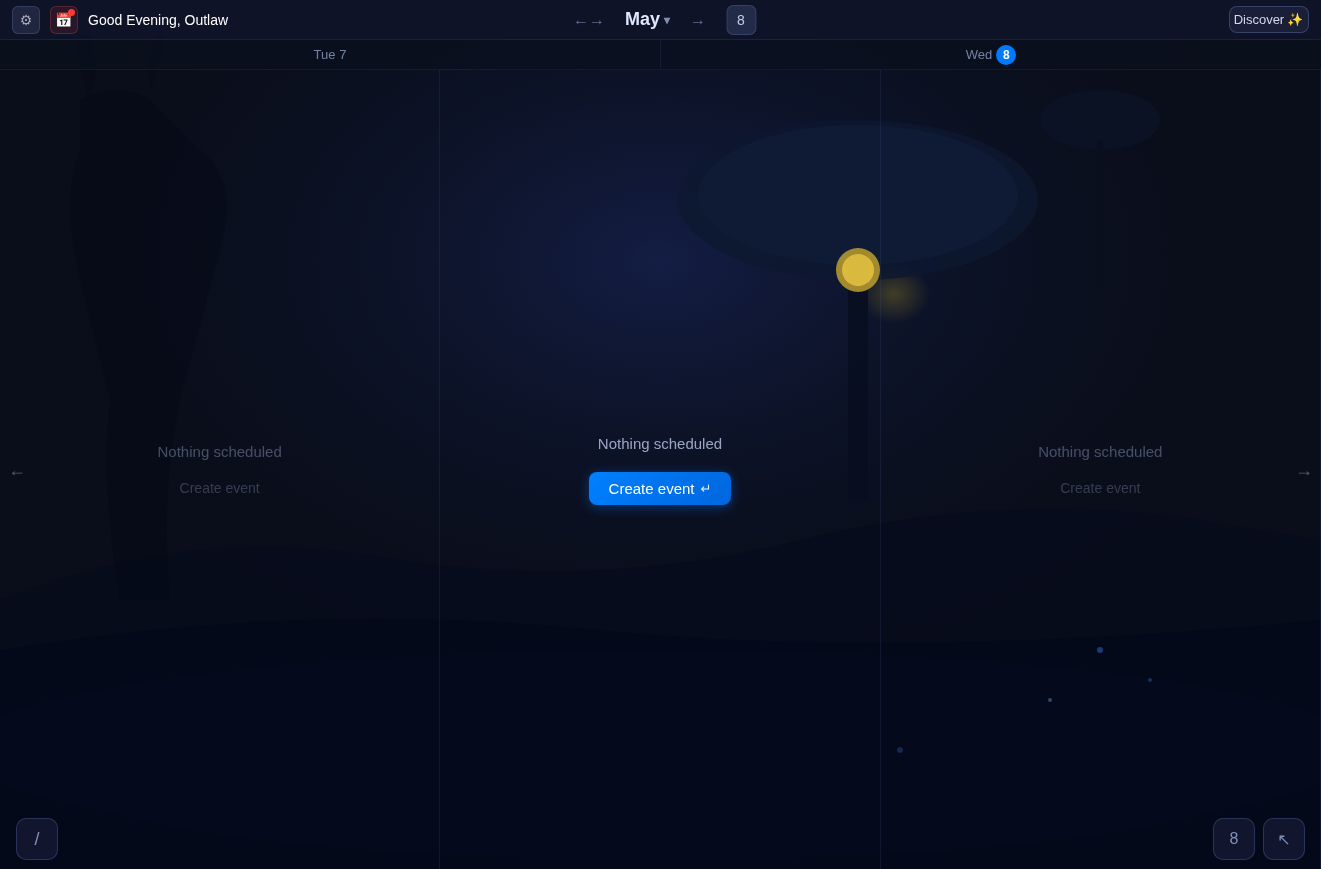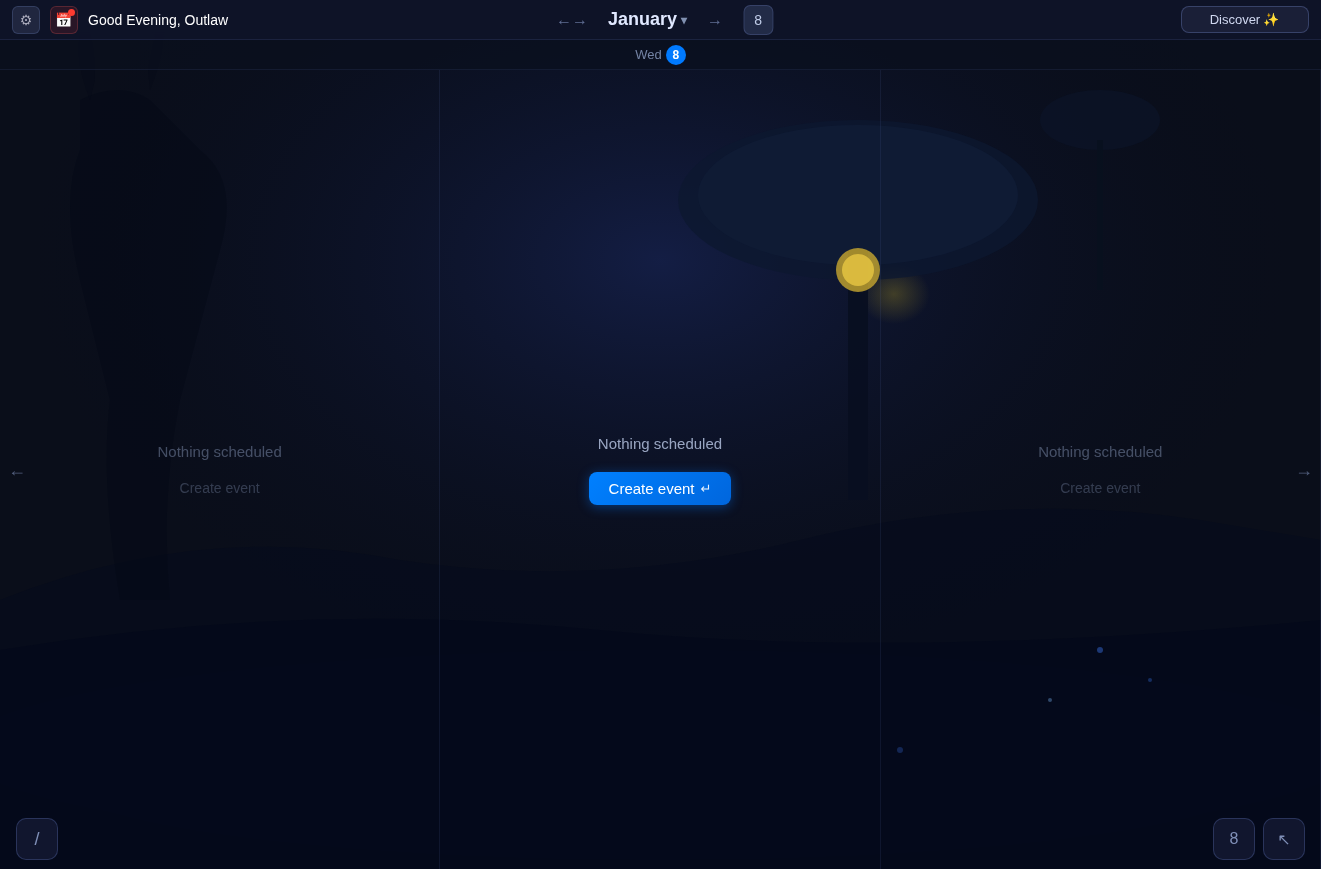--- a/index.html
+++ b/index.html
@@ -148,21 +148,21 @@
       align-items: center;
     }
 
     .discover-btn {
       background: rgba(30, 35, 60, 0.8);
       border: 1px solid rgba(100, 120, 180, 0.4);
       border-radius: 8px;
       color: #d0d8f0;
       font-size: 13px;
       font-weight: 500;
-      padding: 5px 28px;
+      padding: 5px 4px;
       cursor: pointer;
       display: flex;
       align-items: center;
       gap: 4px;
     }
 
     
     .day-headers {
       position: relative;
       z-index: 50;
@@ -413,33 +413,36 @@
     <div class="calendar-icon-btn">
       <span style="font-size:14px; color:#ff6060;">📅</span>
       <span class="dot"></span>
     </div>
     <span class="greeting">Good Evening, Outlaw</span>
   </div>
 
   <div class="header-center">
     <span class="nav-arrow">←→</span>
     <button class="month-btn">
-      <span>January</span>
+      <span>May</span>
       <span class="chevron">▾</span>
     </button>
     <span class="nav-arrow">→</span>
     <div class="day-badge">8</div>
   </div>
 
   <div class="header-right">
     <button class="discover-btn">Discover ✨</button>
   </div>
 </div>
 
 <div class="day-headers">
+  <div class="day-header">
+    <span>Tue 7</span>
+  </div>
   <div class="day-header">
     <span>Wed</span>
     <span class="today-badge">8</span>
   </div>
 </div>
 
 <div class="calendar-main">
 
   <div class="side-nav-left">←</div>
 

